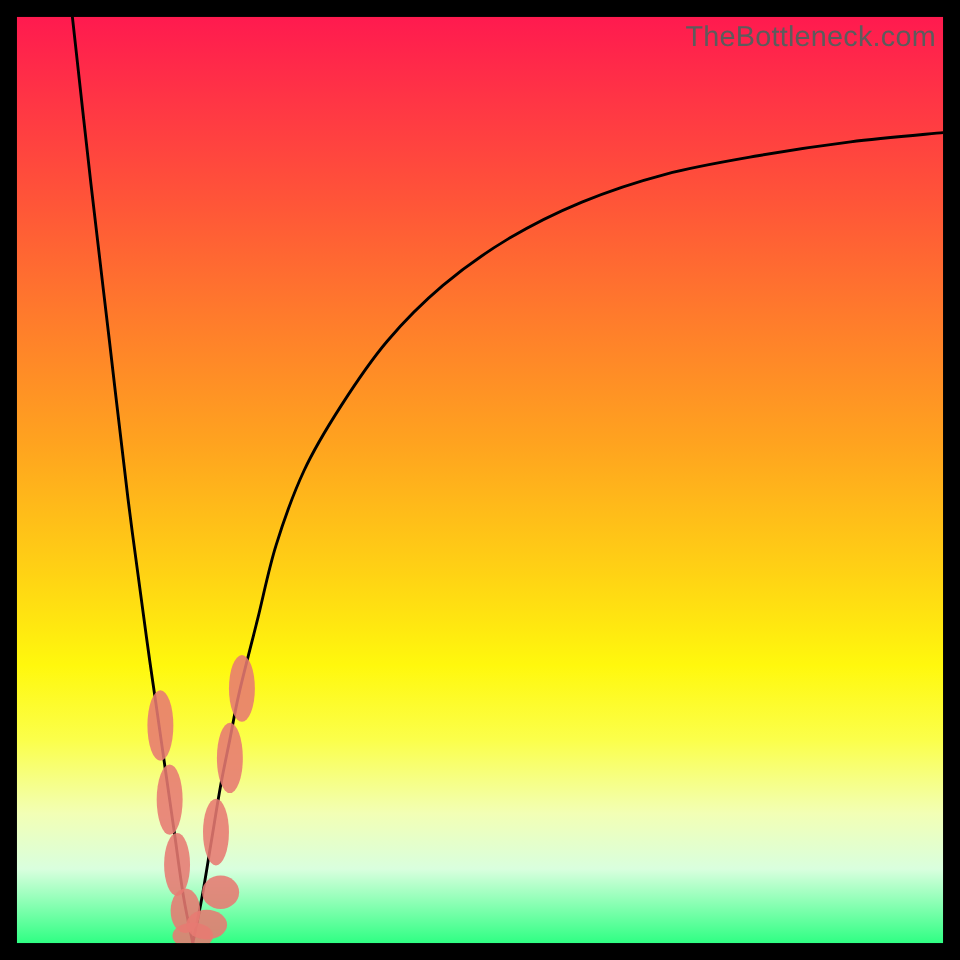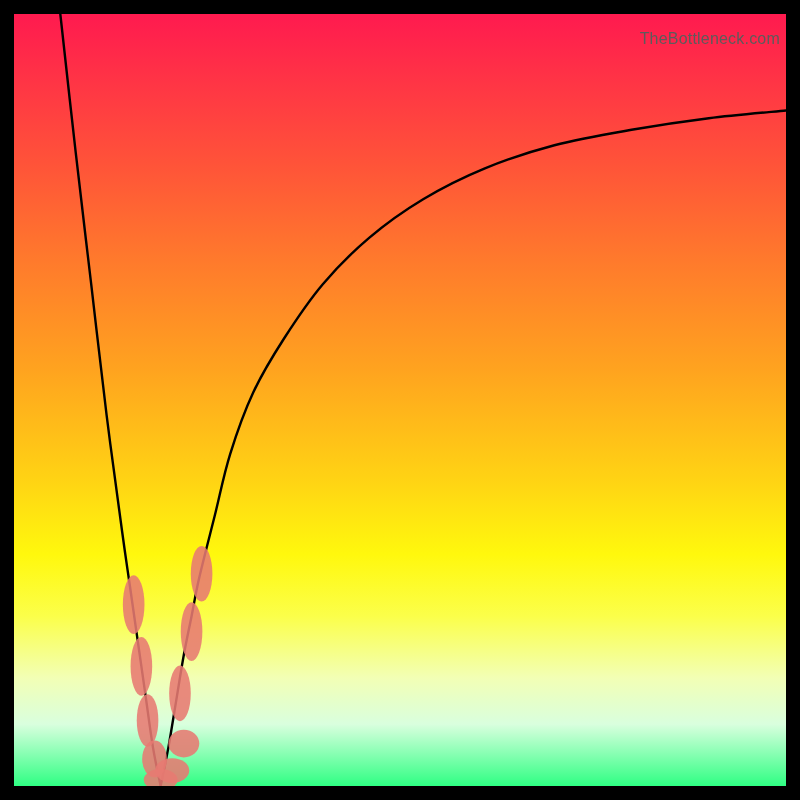--- a/index.html
+++ b/index.html
@@ -40,24 +40,24 @@
       #ffd214 60%,
       #fff80d 70%,
       #fbff4a 78%,
       #f2ffb5 86%,
       #d9ffde 92%,
       #2fff83 100%
     );
   }
   .watermark {
     position: absolute;
-    top: 16px;
+    top: 3px;
     right: 6px;
     color: #5c5c5c;
-    font-size: 16px;
+    font-size: 24px;
     font-weight: 500;
     letter-spacing: 0.2px;
     user-select: none;
     pointer-events: none;
   }
   svg.curve {
     position: absolute;
     inset: 0;
     width: 100%;
     height: 100%;

